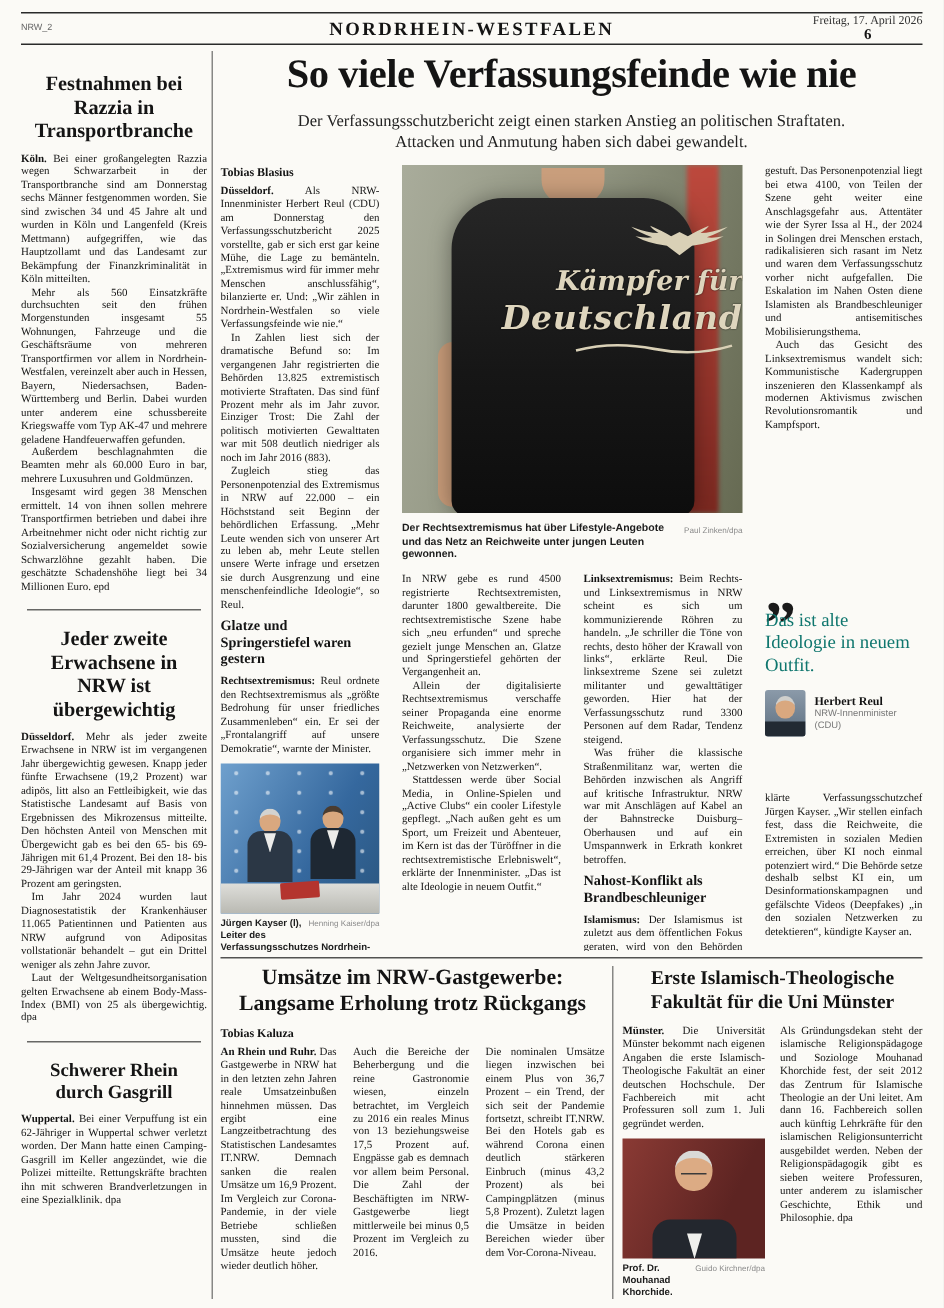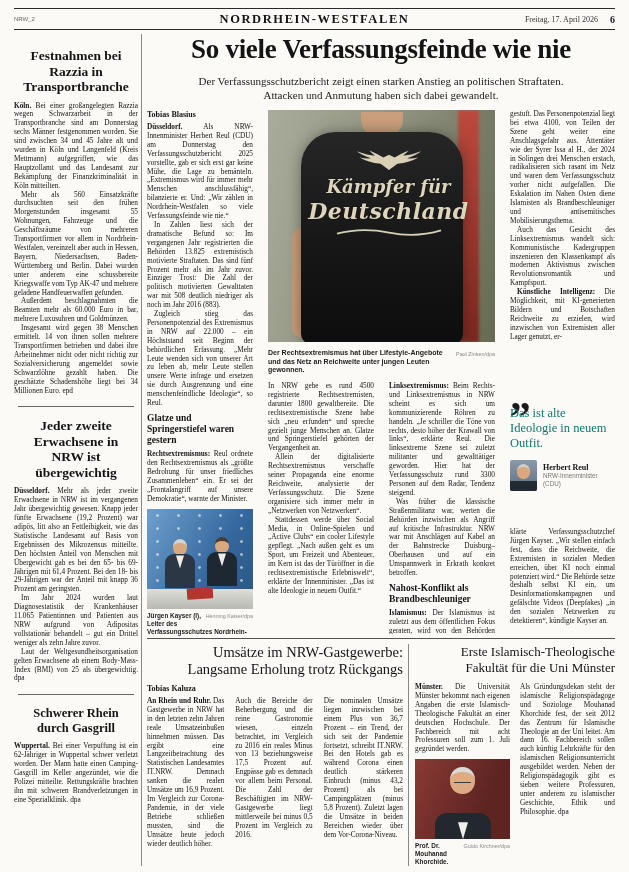--- a/index.html
+++ b/index.html
@@ -14,21 +14,21 @@
   .masthead {
     position:absolute; left:14px; top:8px; width:601px; height:22px;
     border-top:1px solid #2a2a2a; border-bottom:1px solid #2a2a2a;
     display:flex; align-items:center; justify-content:space-between;
   }
   .mh-edition { font-size:6px; color:#666; font-family:"Liberation Sans",sans-serif; }
   .mh-section {
     position:absolute; left:0; right:0; text-align:center;
     font-size:12.5px; font-weight:bold; letter-spacing:1.6px;
   }
-  .mh-right { display:flex; align-items:center; gap:12px; z-index:1; }
+  .mh-right { display:flex; align-items:center; gap:0; z-index:1;flex-direction:column; }
   .mh-date { font-size:8px; color:#333; }
   .mh-page { font-size:10px; font-weight:bold; }
 
   
   .vrule { position:absolute; width:1px; background:rgba(40,40,40,.55); }
   .hrule { position:absolute; height:1px; background:rgba(40,40,40,.8); }
   .rail-rule { height:1px; background:rgba(40,40,40,.7); margin:11px 4px; }
 
   
   .body-text { font-size:7.3px; line-height:8.9px; text-align:justify; }
@@ -76,21 +76,21 @@
   .ts-stripe { position:absolute; right:16px; top:0; bottom:0; width:21px;
     background:linear-gradient(#c2453a,#7c221c); filter:blur(1.5px); opacity:.92; }
   .ts-arm { position:absolute; width:24px; height:110px; background:#c69a78; border-radius:10px; top:118px; }
   .ts-arm.l { left:24px; } .ts-arm.r { right:48px; }
   .ts-neck { position:absolute; top:2px; left:50%; transform:translateX(-50%);
     width:42px; height:24px; background:#c99e7c; border-radius:0 0 16px 16px; }
   .ts-body { position:absolute; top:22px; left:50%; transform:translateX(-50%);
     width:162px; height:212px;
     background:linear-gradient(180deg,#262626,#161616 55%,#0d0d0d);
     border-radius:34px 34px 10px 10px; box-shadow:0 0 14px rgba(0,0,0,.35); }
-  .ts-print { position:absolute; top:40px; left:0; right:0; text-align:center; color:#ded5bd;margin-left:14px; }
+  .ts-print { position:absolute; top:40px; left:0; right:0; text-align:right; color:#ded5bd;margin-left:14px; }
   .ts-line1 { font-family:"DejaVu Serif",serif; font-style:italic; font-weight:bold;
     font-size:18px; line-height:22px; text-shadow:0 0 1px #000; }
   .ts-line2 { font-family:"DejaVu Serif",serif; font-style:italic; font-weight:bold;
     font-size:22px; line-height:26px; letter-spacing:.5px; text-shadow:0 0 1px #000; }
   .ph-tshirt-caption { position:absolute; left:268px; top:346px; width:227px; }
 
   
   .ph-presser {
     position:relative; width:106px; height:100px; margin-top:6px;
     background:linear-gradient(120deg,#6fa0cd,#35689e 60%,#2a567f); overflow:hidden;
@@ -121,21 +121,21 @@
   .q-attrib { display:flex; align-items:center; gap:6px; margin-top:9px; }
   .q-photo { width:27px; height:31px; border-radius:2px; position:relative; overflow:hidden;
     background:linear-gradient(#8b9aa9,#5d6f80); flex:0 0 auto; }
   .q-photo .qp-head { position:absolute; top:4px; left:7px; width:13px; height:15px;
     background:#d9a87f; border-radius:50% 50% 45% 45%; border-top:3px solid #cfcfcc; }
   .q-photo .qp-suit { position:absolute; bottom:0; left:0; right:0; height:10px; background:#222a33; }
   .q-name { font-size:8px; font-weight:bold; line-height:9px; }
   .q-role { font-size:6.3px; color:#777; font-family:"Liberation Sans",sans-serif; line-height:8px; }
 
   
-  .bottom-head { font-size:14.5px; line-height:17px; font-weight:normal; text-align:right; }
+  .bottom-head { font-size:14.5px; line-height:17px; font-weight:bold; text-align:center; }
   .bottom-head.small { font-size:13px; line-height:15.5px; }
   .gastro { position:absolute; left:147px; top:644px; width:256px; }
   .gastro-cols { display:flex; gap:11px; margin-top:4px; }
   .gastro-cols .gcol { width:78px; }
   .gastro-cols .gcol:last-child { width:80px; }
   .gastro .byline { margin:6px 0 0; }
   .muenster { position:absolute; left:415px; top:644px; width:200px; }
   .muenster-cols { display:flex; gap:10px; margin-top:8px; }
   .muenster-cols .mcol { width:95px; }
 
@@ -276,21 +276,20 @@
     </div>
     <h3 class="crosshead">Nahost-Konflikt als Brandbeschleuniger</h3>
     <div class="body-text">
       <p><b>Islamismus:</b> <span>Der Islamismus ist zuletzt aus dem öffentlichen Fokus geraten, wird von den Behörden aber weiterhin als ernste Gefahr ein-</span></p>
     </div>
   </section>
 
   <section class="ncol body-text" style="left:510px;top:110px;width:105px;height:266px">
     <p>gestuft. Das Personenpotenzial liegt bei etwa 4100, von Teilen der Szene geht weiter eine Anschlagsgefahr aus. Attentäter wie der Syrer Issa al H., der 2024 in Solingen drei Menschen erstach, radikalisieren sich rasant im Netz und waren dem Verfassungsschutz vorher nicht aufgefallen. Die Eskalation im Nahen Osten diene Islamisten als Brandbeschleuniger und antisemitisches Mobilisierungsthema.</p>
     <p>Auch das Gesicht des Linksextremismus wandelt sich: Kommunistische Kadergruppen inszenieren den Klassenkampf als modernen Aktivismus zwischen Revolutionsromantik und Kampfsport.</p>
-    <p><b>Künstliche Intelligenz:</b> <span>Die Möglichkeit, mit KI-generierten Bildern und Botschaften Reichweite zu erzielen, wird inzwischen von Extremisten aller Lager genutzt, er-</span></p>
   </section>
 
   <aside class="quote-box">
     <div class="q-mark">„</div>
     <div class="q-text">Das ist alte Ideologie in neuem Outfit.</div>
     <div class="q-attrib">
       <span class="q-photo">
         <span class="qp-head"></span>
         <span class="qp-suit"></span>
       </span>

